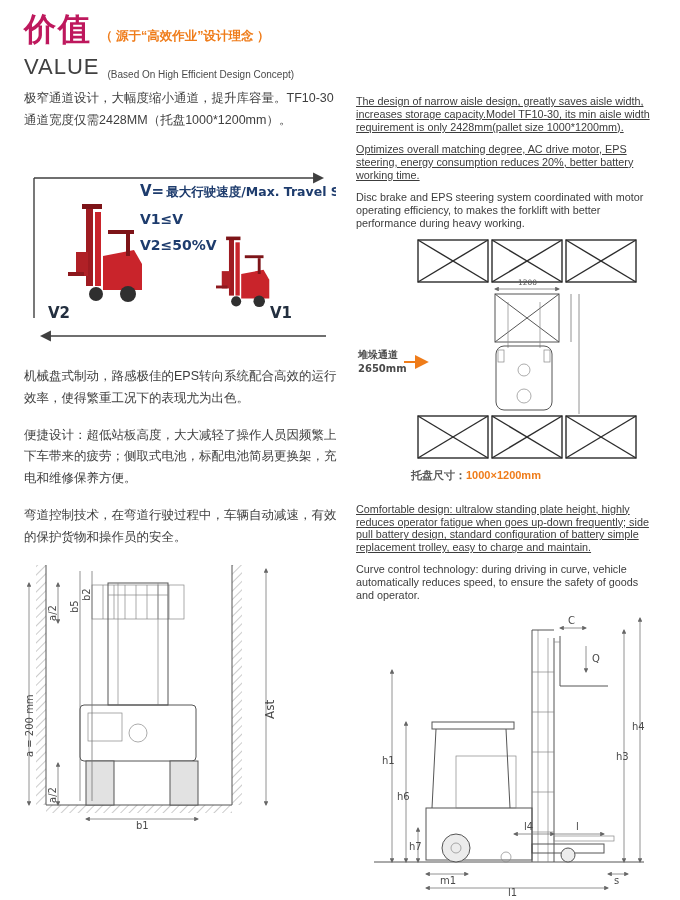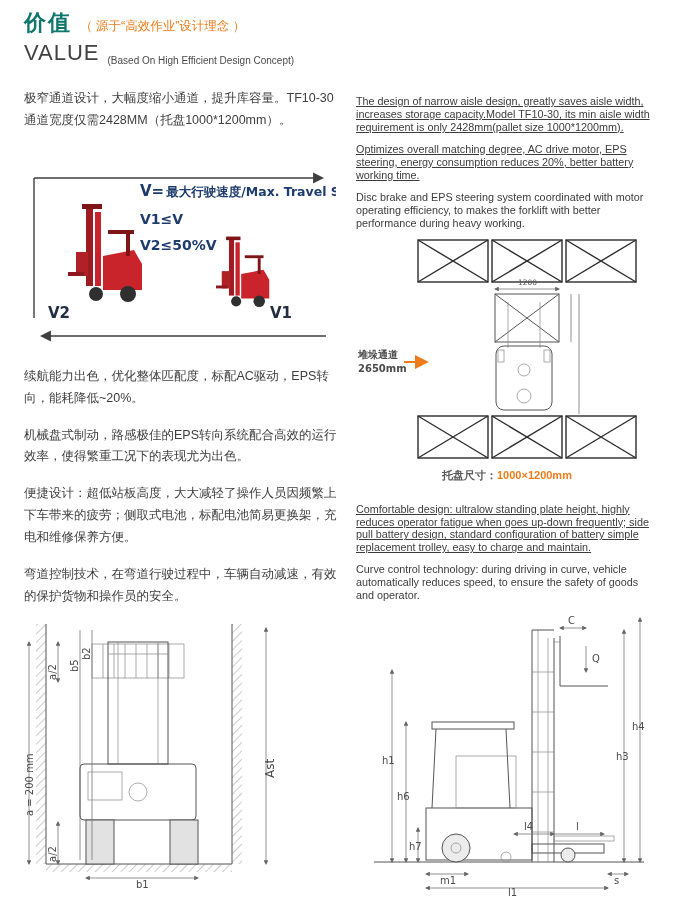--- a/index.html
+++ b/index.html
@@ -2,22 +2,22 @@
 <html><head>
 <meta charset="utf-8">
 <style>
   * { margin:0; padding:0; box-sizing:border-box; }
   body { background:#ffffff; font-family:"Liberation Sans", sans-serif; }
   .page { position:relative; width:680px; height:900px; background:#fff; overflow:hidden; }
 
   
   .header { position:absolute; left:24px; top:8px; }
   .title-row { display:flex; align-items:baseline; gap:8px; }
-  .title-cn { color:#0f766e; font-size:22px; font-weight:bold; letter-spacing:2px; }
-  .title-cn-sub { color:#ef7c1a; font-size:12.5px; font-weight:normal; }
+  .title-cn { color:#be185d; font-size:32px; font-weight:bold; letter-spacing:2px; }
+  .title-cn-sub { color:#ef7c1a; font-size:12.5px; font-weight:bold; }
   .title-row2 { display:flex; align-items:flex-end; gap:8px; margin-top:2px; }
   .title-en { color:#414141; font-size:22px; letter-spacing:1px; }
   .title-en-sub { color:#4a4a4a; font-size:10px; }
 
   
   .col-left  { position:absolute; left:24px;  top:88px; width:320px; }
   .col-right { position:absolute; left:356px; top:95px; width:302px; }
 
   p.cn { font-size:12.5px; color:#3e3e3e; line-height:1.75; }
   p.en { font-size:10.8px; color:#3c3c3c; line-height:1.2; }
@@ -39,21 +39,21 @@
 
   .dimtext { font-size:10px; fill:#4a4a4a; }
   .dimtext-sm { font-size:7.5px; fill:#555; }
   .dimline { stroke:#777; stroke-width:0.8; fill:none; }
   .drawline { stroke:#555; stroke-width:1; fill:none; }
   .drawline-lt { stroke:#888; stroke-width:0.7; fill:none; }
   .palletline { stroke:#2c2c2c; stroke-width:1.4; fill:none; }
 
   .cn-dim { font-size:10px; font-weight:bold; fill:#4a4a4a; }
 
-  .pallet-caption { margin-top:6px; margin-left:86px; font-size:11px; font-weight:bold; }
+  .pallet-caption { margin-top:6px; margin-left:55px; font-size:11px; font-weight:bold; }
   .pallet-caption .lbl { color:#5a5a5a; }
   .pallet-caption .val { color:#ef7c1a; }
 </style>
 </head>
 <body>
 
 <div class="page">
 
   <div class="header">
     <div class="title-row">
@@ -106,21 +106,20 @@
         <path d="M35 50 L66 44 L74 58 L74 84 L35 84 Z" fill="#c9242b"></path>
         <rect x="40" y="24" width="26" height="4" fill="#7d1418"></rect>
         <rect x="58" y="28" width="4" height="22" fill="#7d1418"></rect>
         <circle cx="28" cy="88" r="7" fill="#2f2f2f"></circle>
         <circle cx="60" cy="88" r="8" fill="#2f2f2f"></circle>
       </g>
       <text class="vlabel" x="24" y="152">V2</text>
       <text class="vlabel" x="246" y="152">V1</text>
     </svg>
 
-    <p class="cn mb">续航能力出色，优化整体匹配度，标配AC驱动，EPS转向，能耗降低~20%。</p>
     <p class="cn mb">机械盘式制动，路感极佳的EPS转向系统配合高效的运行效率，使得繁重工况下的表现尤为出色。</p>
     <p class="cn mb">便捷设计：超低站板高度，大大减轻了操作人员因频繁上下车带来的疲劳；侧取式电池，标配电池简易更换架，充电和维修保养方便。</p>
     <p class="cn">弯道控制技术，在弯道行驶过程中，车辆自动减速，有效的保护货物和操作员的安全。</p>
 
     <svg class="front-svg" width="252" height="270" viewBox="0 0 252 270">
       <defs>
         <pattern id="fd-hatch" width="6" height="6" patternUnits="userSpaceOnUse" patternTransform="rotate(45)">
           <line x1="0" y1="0" x2="0" y2="6" stroke="#9a9a9a" stroke-width="1"></line>
         </pattern>
         <marker id="fd-arr" viewBox="0 0 10 10" refX="8" refY="5" markerWidth="6" markerHeight="6" orient="auto-start-reverse">

